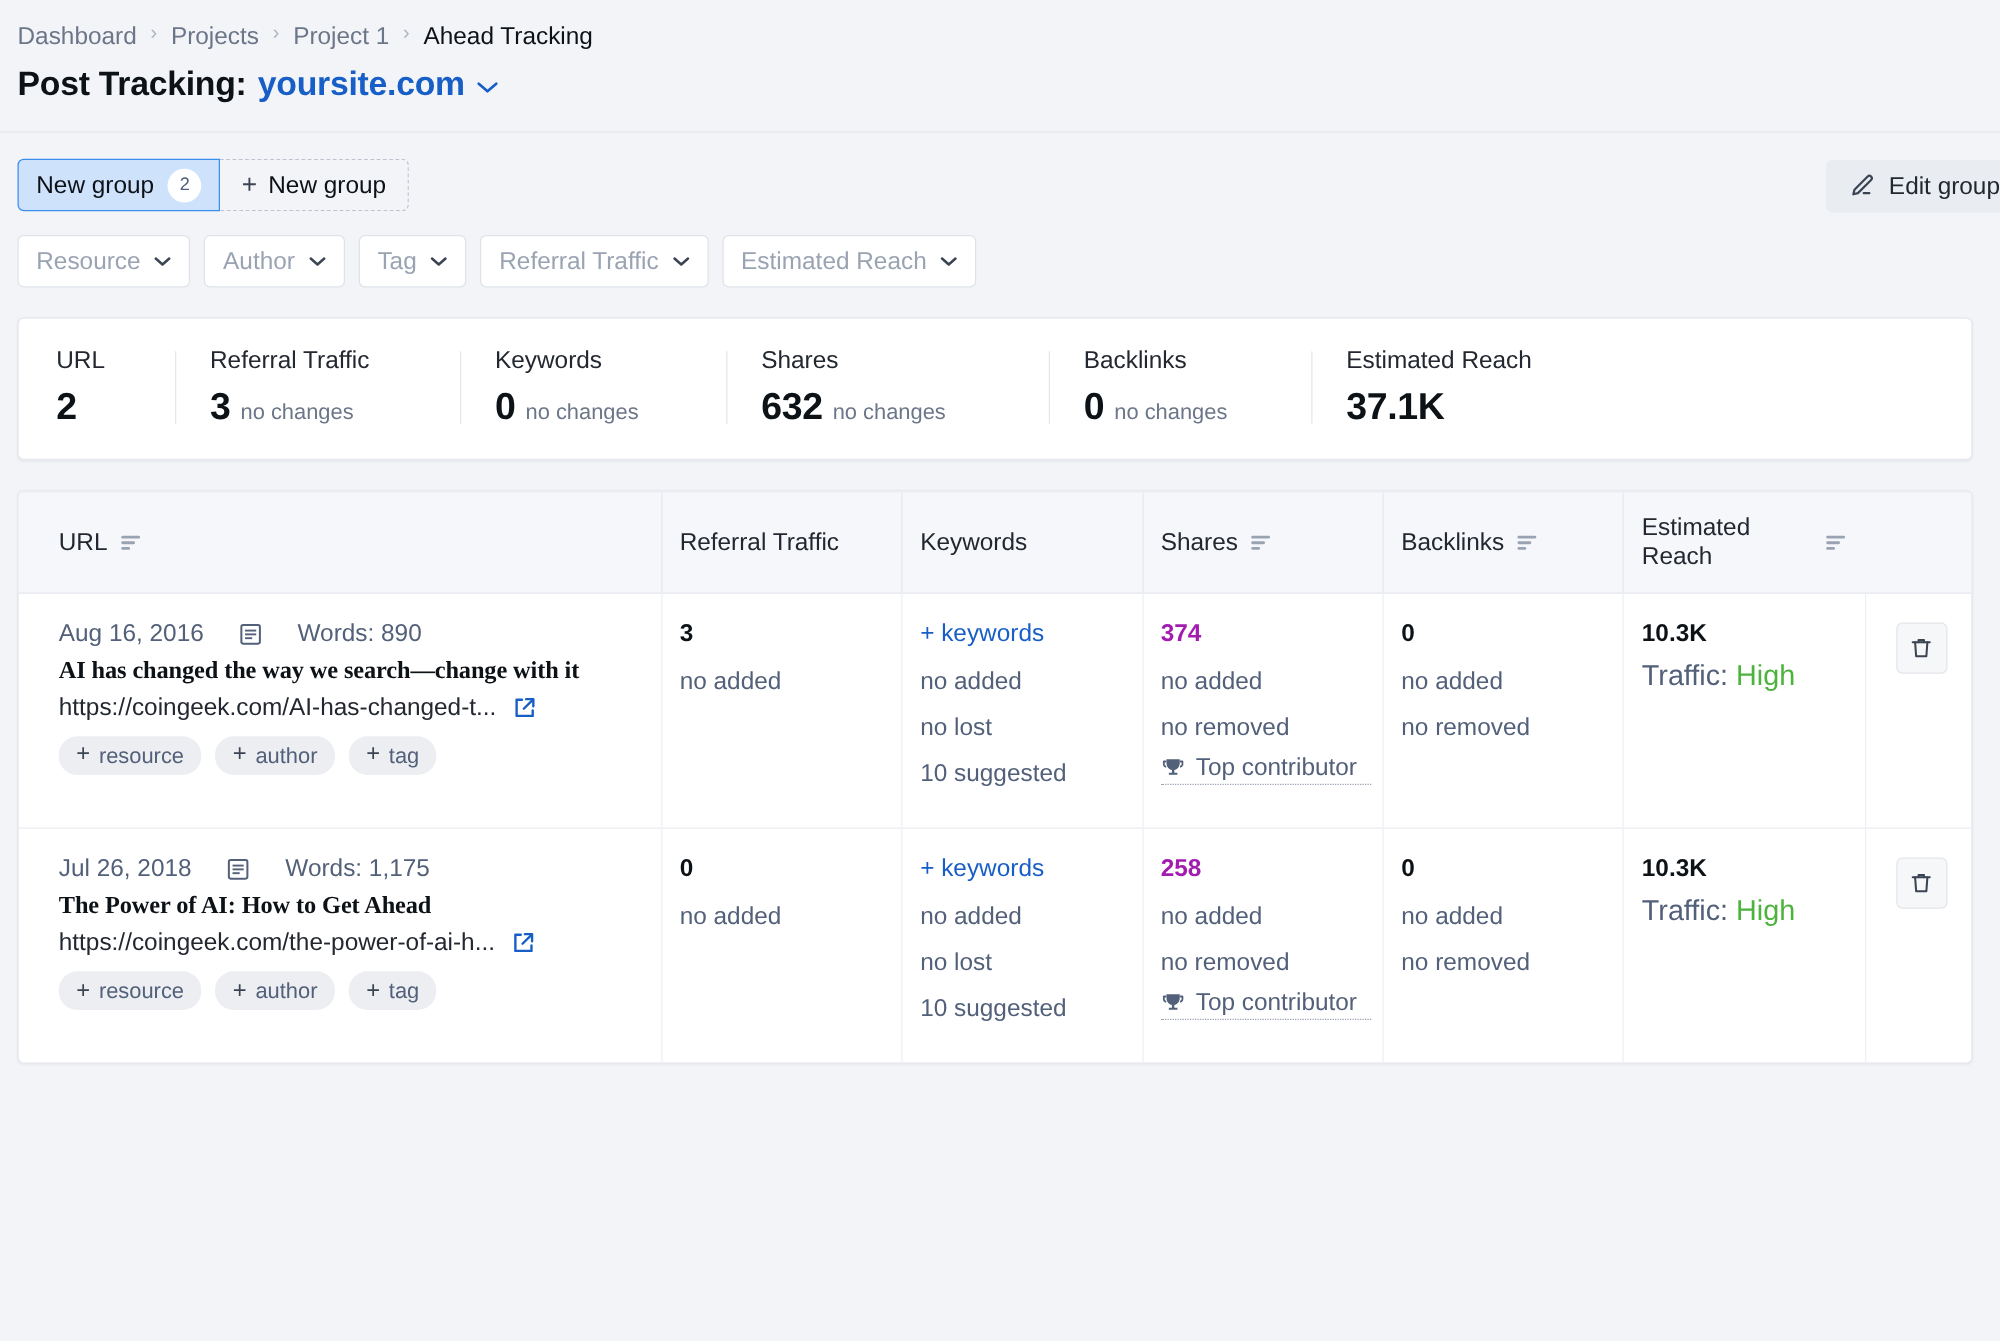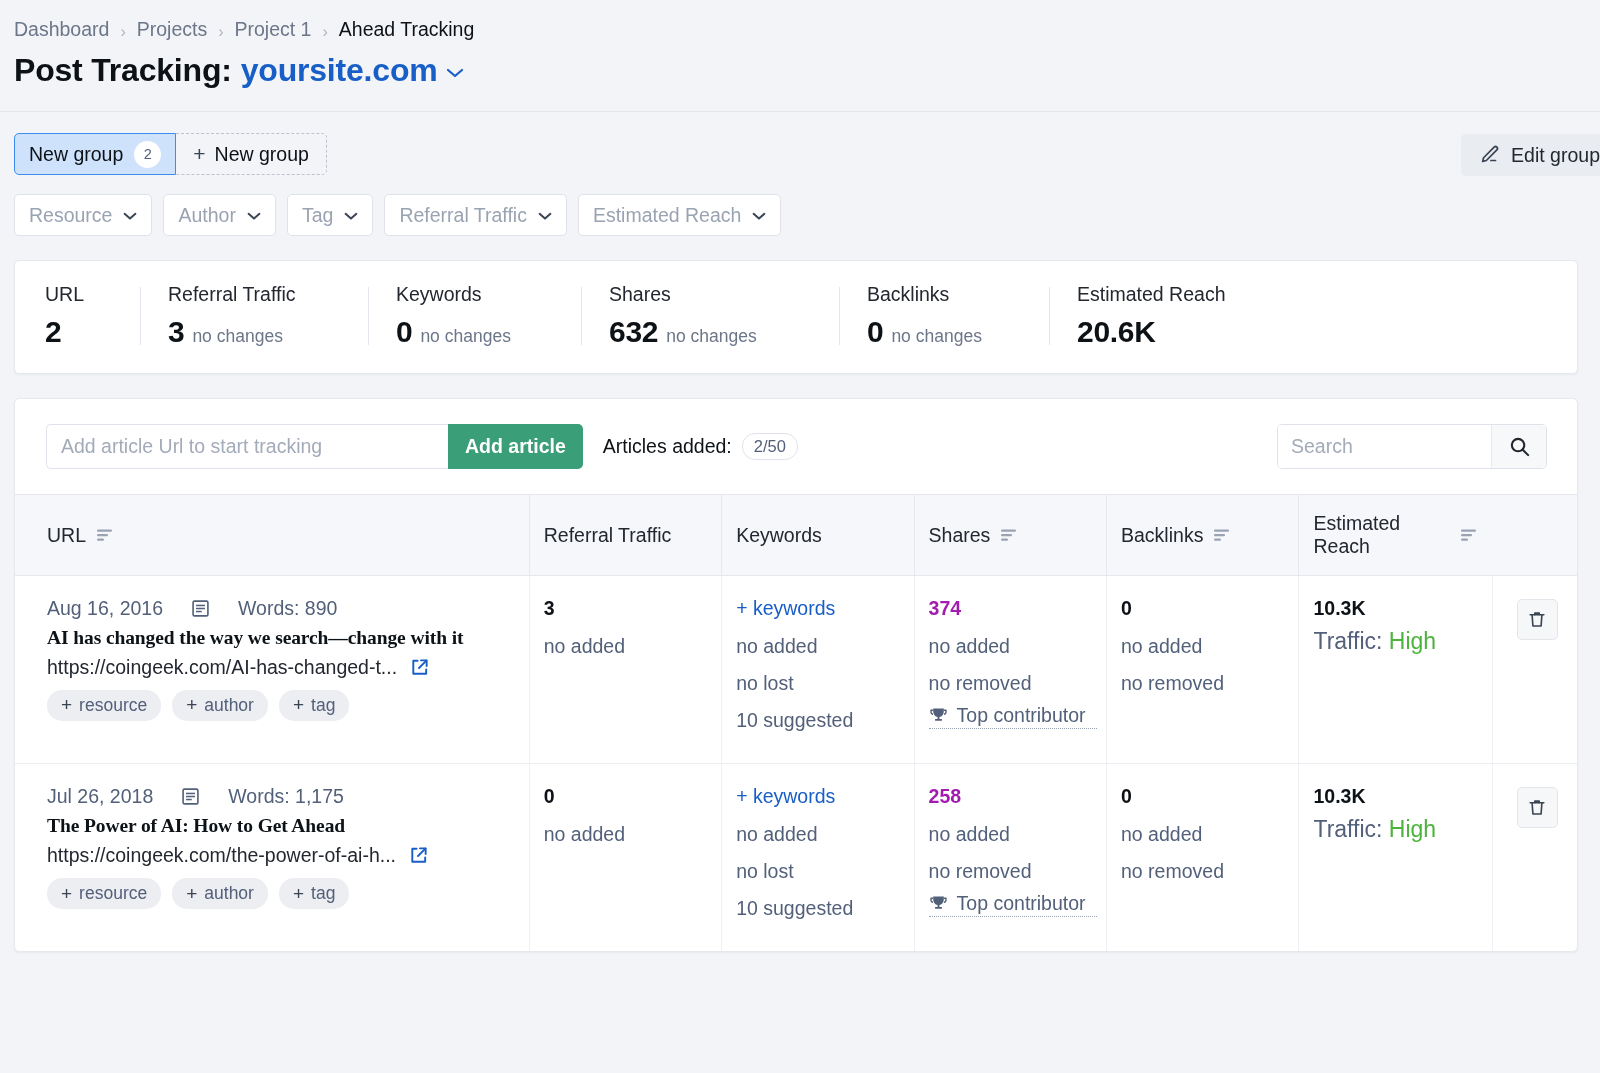--- a/index.html
+++ b/index.html
@@ -6,33 +6,33 @@
   html, body {
     width: 1600px; height: 1073px;
     background: #f2f4f7;
     font-family: "Liberation Sans", sans-serif;
     color: #0d1217;
     overflow: hidden;
   }
 
   
   .breadcrumb {
-    display: flex; align-items: flex-end; gap: 11px;
+    display: flex; align-items: flex-start; gap: 11px;
     padding: 18px 0 0 14px;
     font-size: 19.5px; color: #6c7689;
   }
   .crumb { color: #6c7689; }
   .crumb.last { color: #0d1217; }
   .crumb-sep { color: #aeb6c3; font-size: 16px; }
 
   
   .page-title {
     display: flex; align-items: center; gap: 9px;
     padding: 11px 16px 0 14px;
-    font-size: 32px; font-weight: bold; letter-spacing: -0.2px;
+    font-size: 27px; font-weight: bold; letter-spacing: -0.2px;
   }
   .page-title .site { color: #185ec7; }
   .title-caret { color: #185ec7; font-size: 18px; line-height: 1; transform: translateY(2px); }
 
   .hr-top { margin-top: 22px; border-top: 1px solid #e2e5ea; }
 
   
   .group-row {
     display: flex; align-items: center;
     padding: 22px 22px 0 14px;
@@ -332,45 +332,27 @@
   <div class="stat s-bl">
     <div class="stat-label">Backlinks</div>
     <div class="stat-value">
       <span class="stat-num">0</span>
       <span class="stat-chg">no changes</span>
     </div>
   </div>
   <div class="stat s-er-wrap">
     <div class="stat-label">Estimated Reach</div>
     <div class="stat-value">
-      <span class="stat-num">20.6K</span>
+      <span class="stat-num">37.1K</span>
     </div>
   </div>
 </div>
 
 <div class="card table-card">
 
-  <div class="toolbar">
-    <input class="url-input" value="" placeholder="Add article Url to start tracking" style="">
-    <button class="add-btn">Add article</button>
-    <span class="added-label">Articles added:</span>
-    <span class="added-pill">2/50</span>
-
-    <div class="search-wrap">
-      <input class="search-input" value="" placeholder="Search" style="">
-      <button class="search-btn">
-        <span class="icon">
-          <svg width="23" height="23" viewBox="0 0 24 24" fill="none" stroke="#23272f" stroke-width="2.2" stroke-linecap="round">
-            <circle cx="10.5" cy="10.5" r="6.5"></circle>
-              <path d="M15.4 15.4L21 21"></path>
-          </svg>
-        </span>
-      </button>
-    </div>
-  </div>
 
   <table>
     <colgroup>
       <col style="width:505px">
         <col style="width:189px">
         <col style="width:189px">
       <col style="width:189px">
         <col style="width:189px">
         <col style="width:190px">
         <col style="width:83px">

